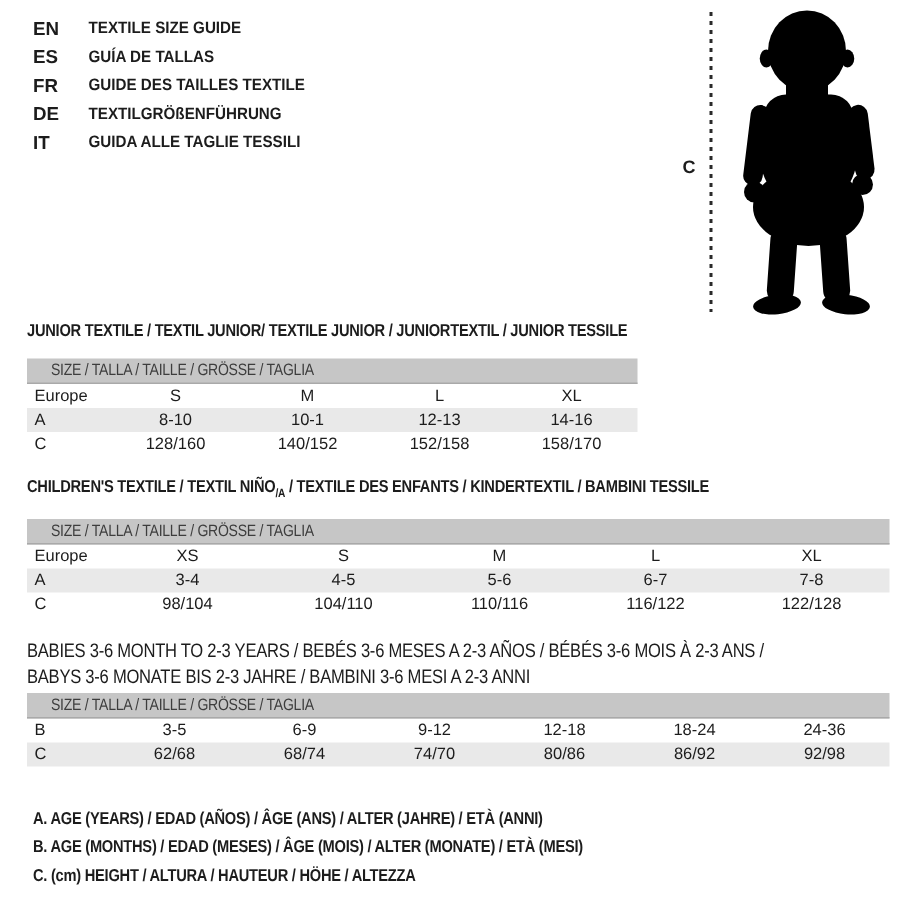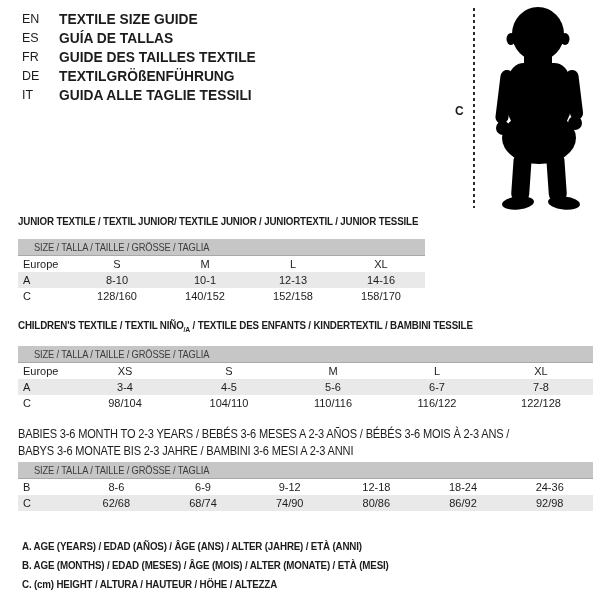--- a/index.html
+++ b/index.html
@@ -8,22 +8,22 @@
     background:#fff;color:#1c1c1c;
     font-family:"Liberation Sans",sans-serif;
   }
   
   .cnd{display:inline-block;transform:scaleX(.85);transform-origin:0 50%;white-space:nowrap;letter-spacing:-.2px}
   .cnd92{display:inline-block;transform:scaleX(.92);transform-origin:0 50%;white-space:nowrap}
 
   
   .lang-block{position:absolute;left:22px;top:9px}
   .lang-row{display:flex;height:19px;align-items:center}
-  .lang-code{width:37px;font-weight:normal;font-size:12.5px}
-  .lang-label{font-weight:bold;font-size:15px}
+  .lang-code{width:37px;font-weight:bold;font-size:12.5px}
+  .lang-label{font-weight:bold;font-size:11px}
 
   
   .figure{position:absolute;left:0;top:0;width:600px;height:215px}
   .dash-line{position:absolute;left:473px;top:8px;width:2px;height:200px;
     background:repeating-linear-gradient(#2a2a2a 0 3px,transparent 3px 6px)}
   .height-label{position:absolute;left:455px;top:104px;font-weight:bold;font-size:12px}
   .baby-svg{position:absolute;left:482px;top:4px}
 
   
   .section{position:absolute;left:18px}
@@ -155,32 +155,32 @@
 </div>
 
 <div class="section" id="sec-babies">
   <div class="sec-title-2l">
     <div><span class="cnd">BABIES 3-6 MONTH TO 2-3 YEARS / BEBÉS 3-6 MESES A 2-3 AÑOS / BÉBÉS 3-6 MOIS À 2-3 ANS /</span></div>
     <div><span class="cnd">BABYS 3-6 MONATE BIS 2-3 JAHRE / BAMBINI 3-6 MESI A 2-3 ANNI</span></div>
   </div>
   <div class="sizebar"><span class="cnd">SIZE / TALLA / TAILLE / GRÖSSE / TAGLIA</span></div>
   <div class="trow">
     <span class="tlabel">B</span>
-    <span class="tcell">8-6</span>
+    <span class="tcell">3-5</span>
     <span class="tcell">6-9</span>
     <span class="tcell">9-12</span>
     <span class="tcell">12-18</span>
     <span class="tcell">18-24</span>
     <span class="tcell">24-36</span>
   </div>
   <div class="trow alt">
     <span class="tlabel">C</span>
     <span class="tcell">62/68</span>
     <span class="tcell">68/74</span>
-    <span class="tcell">74/90</span>
+    <span class="tcell">74/70</span>
     <span class="tcell">80/86</span>
     <span class="tcell">86/92</span>
     <span class="tcell">92/98</span>
   </div>
 </div>
 
 <div class="legend">
   <div class="legend-line"><span class="cnd">A. AGE (YEARS) / EDAD (AÑOS) / ÂGE (ANS) / ALTER (JAHRE) / ETÀ (ANNI)</span></div>
   <div class="legend-line"><span class="cnd">B. AGE (MONTHS) / EDAD (MESES) / ÂGE (MOIS) / ALTER (MONATE) / ETÀ (MESI)</span></div>
   <div class="legend-line"><span class="cnd">C. (cm) HEIGHT / ALTURA / HAUTEUR / HÖHE / ALTEZZA</span></div>

